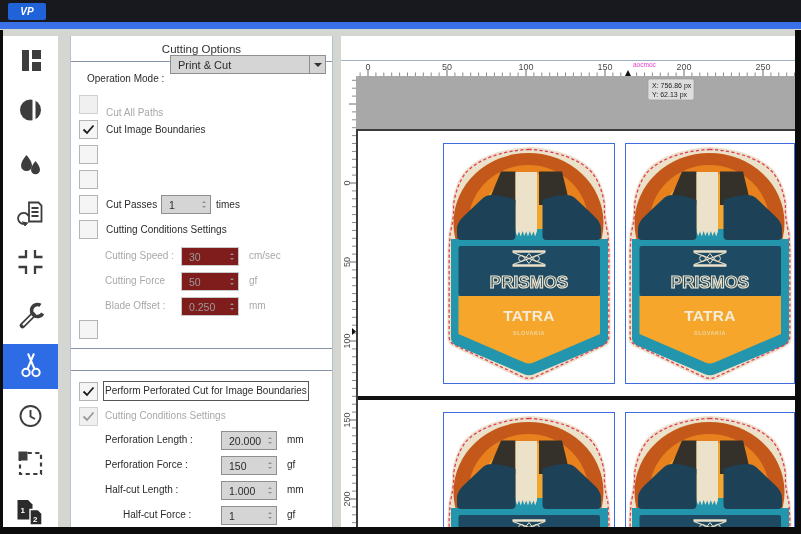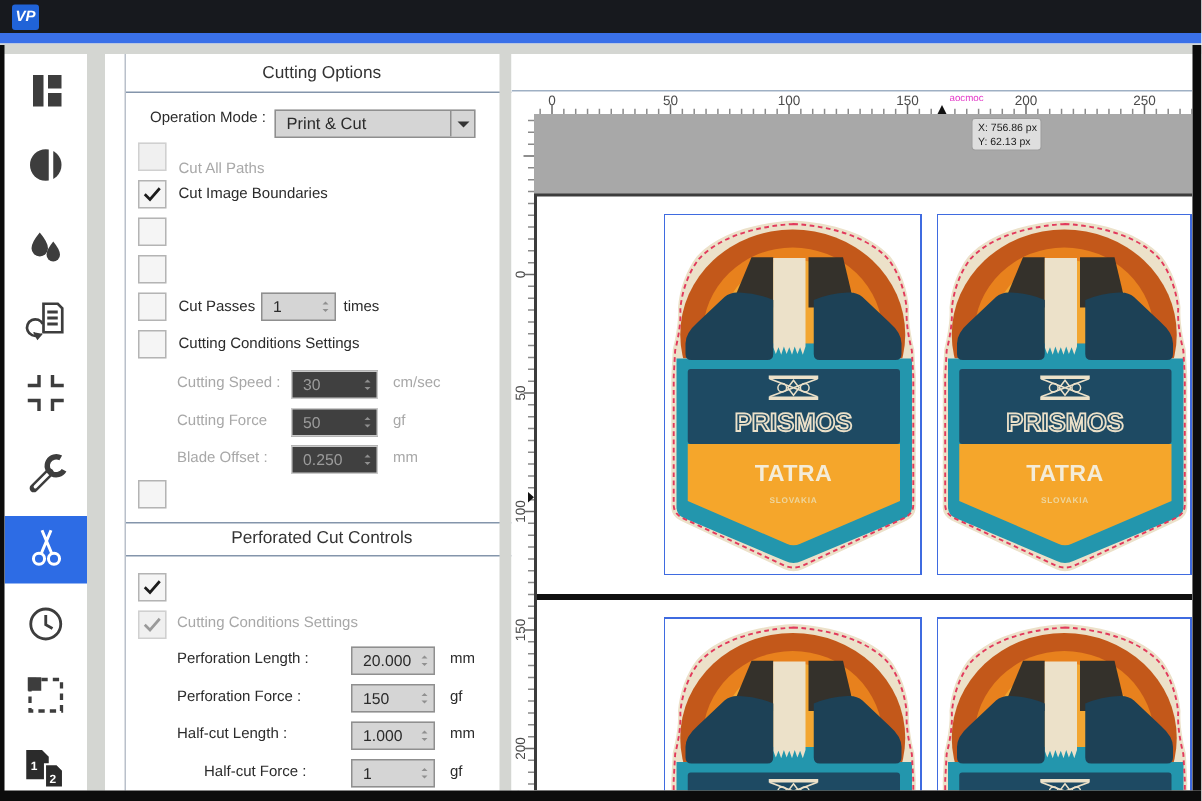--- a/index.html
+++ b/index.html
@@ -1,46 +1,46 @@
 <!DOCTYPE html>
 <html><head><meta charset="utf-8"><style>
 * { margin:0; padding:0; box-sizing:border-box; }
 body { width:801px; height:534px; position:relative; overflow:hidden; background:#fff;
   font-family:"Liberation Sans", sans-serif; }
 .abs { position:absolute; }
 .titlebar { left:0; top:0; width:801px; height:22px; background:#17191e; }
-.logo { left:8px; top:3px; width:18px; height:17px; background:#2063d8; border-radius:2px;
+.logo { left:8px; top:3px; width:38px; height:17px; background:#2063d8; border-radius:2px;
   color:#fff; font-size:10px; font-weight:bold; font-style:italic; text-align:center; line-height:17px; }
 .title { left:33px; top:4px; color:#fff; font-size:12px;margin-top:24px; }
 .bluebar { left:0; top:22px; width:801px; height:7px; background:#3a70e8; }
 .graybar { left:0; top:29px; width:801px; height:7px; background:#d4d6d2; }
 .lbord { left:0; top:30px; width:3px; height:504px; background:#0c0c0c; }
 .rbord { left:795px; top:30px; width:6px; height:497px; background:#0c0c0c; }
 .bbord { left:0; top:527px; width:801px; height:7px; background:#0c0c0c; }
 .sidebar { left:3px; top:36px; width:55px; height:491px; background:#fff; }
 .sep1 { left:58px; top:36px; width:12px; height:491px; background:#d4d6d2; }
-.panel { left:70px; top:36px; width:263px; height:491px; background:#fff; border:1px solid #b9c0ca; border-top:none; border-bottom:none; font-size:10.5px; color:#2b2b2b;margin-left:13px; }
+.panel { left:70px; top:36px; width:263px; height:491px; background:#fff; border:1px solid #b9c0ca; border-top:none; border-bottom:none; font-size:10.5px; color:#2b2b2b; }
 .sep2 { left:333px; top:36px; width:8px; height:491px; background:#d4d6d2; }
 .canvas { left:341px; top:36px; width:454px; height:491px; overflow:hidden; background:#fff; }
 .panel > div { position:absolute; }
 .hdr { left:0; width:100%; text-align:center; font-size:11.5px; color:#333; }
 .hl { left:0; width:100%; height:1px; background:#8495ab; }
 .lab { white-space:nowrap; font-size:10px; line-height:16px; color:#2b2b2b; }
 .dis2 { color:#a8a8a8; }
 .focus { outline:1px solid #555; outline-offset:1px; }
 .cbx { width:19px; height:19px; background:#f5f5f5; border:1px solid #b4b4b4; }
 .cbx svg { position:absolute; left:0; top:0; }
 .cbx.dis { background:#f0f0f0; border-color:#d0d0d0; }
 .sel { background:#d5d5d5; border:1px solid #8f8f8f; }
 .sel span { position:absolute; left:7px; top:2.5px; font-size:11px; color:#2b2b2b; }
 .sel .dd { position:absolute; right:0; top:0; width:16px; height:100%; border-left:1px solid #8f8f8f; background:#d5d5d5; }
 .sel .dd b { position:absolute; left:4px; top:7px; width:0; height:0; border:4px solid transparent; border-top-color:#333; }
 .inp { height:19px; background:#d5d5d5; border:1px solid #8f8f8f; }
 .inp span { position:absolute; left:7px; top:2.5px; font-size:10.5px; color:#2b2b2b; }
-.inp.dis3 { background:#404040; border-color:#c9c9c9; }
+.inp.dis3 { background:#7f1d1d; border-color:#c9c9c9; }
 .inp.dis3 span { color:#9b9b9b; }
 .spin { position:absolute; right:1px; top:1px; width:9px; height:15px; }
 .spin b { position:absolute; left:1.5px; width:0; height:0; border:2.5px solid transparent; }
 .spin b.u { top:2px; border-bottom-color:#909090; }
 .spin b.d { bottom:2px; border-top-color:#909090; }
 </style></head>
 <body>
 <div class="abs titlebar"></div>
 <div class="abs logo">VP</div>
 <div class="abs title">Job Settings</div>
@@ -96,21 +96,21 @@
 <path d="M27 473.5 h8 l4 4 v11.5 h-12 Z" stroke="#ffffff" stroke-width="1.4"></path>
 <text x="17.5" y="477" font-size="8" font-weight="bold" fill="#ffffff">1</text>
 <text x="30" y="486" font-size="8" font-weight="bold" fill="#ffffff">2</text>
 </g>
 </svg></div>
 <div class="abs sep1"></div>
 <div class="abs panel">
 <div class="hdr" style="top:7px">Cutting Options</div>
 <div class="hl" style="top:25px"></div>
 <div class="lab" style="left:16px;top:35px">Operation Mode :</div>
-<div class="sel" style="left:99px;top:37px;width:134px;height:19px">
+<div class="sel" style="left:99px;top:19px;width:156px;height:19px">
       <span>Print &amp; Cut</span>
       <i class="dd">
         <b></b>
       </i>
     </div>
 <div class="cbx dis" style="left:8px;top:59px"></div>
 <div class="lab dis2" style="left:35px;top:69px">Cut All Paths</div>
 <div class="cbx" style="left:8px;top:84px">
       <svg width="17" height="17" viewBox="0 0 17 17">
         <path d="M3.5 8.5 L7 12 L13.5 4.5" stroke="#1c1c1c" stroke-width="1.8" fill="none"></path>
@@ -153,27 +153,27 @@
 <div class="inp dis3" style="left:110px;top:261px;width:58px">
       <span>0.250</span>
       <i class="spin">
         <b class="u"></b>
         <b class="d"></b>
       </i>
     </div>
 <div class="lab dis2" style="left:178px;top:262px">mm</div>
 <div class="cbx" style="left:8px;top:284px"></div>
 <div class="hl" style="top:312px"></div>
-<div class="hdr" style="top:317px">Perforated Cut Controls</div>
 <div class="hl" style="top:334px"></div>
 <div class="cbx" style="left:8px;top:346px">
       <svg width="17" height="17" viewBox="0 0 17 17">
         <path d="M3.5 8.5 L7 12 L13.5 4.5" stroke="#1c1c1c" stroke-width="1.8" fill="none"></path>
       </svg>
     </div>
+<div class="lab focus" style="left:34px;top:347px">Perform Perforated Cut for Image Boundaries</div>
 <div class="cbx dis" style="left:8px;top:371px">
       <svg width="17" height="17" viewBox="0 0 17 17">
         <path d="M3.5 8.5 L7 12 L13.5 4.5" stroke="#9a9a9a" stroke-width="1.8" fill="none"></path>
       </svg>
     </div>
 <div class="lab dis2" style="left:34px;top:372px">Cutting Conditions Settings</div>
 <div class="lab" style="left:34px;top:396px">Perforation Length :</div>
 <div class="inp" style="left:150px;top:395px;width:56px">
       <span>20.000</span>
       <i class="spin">

